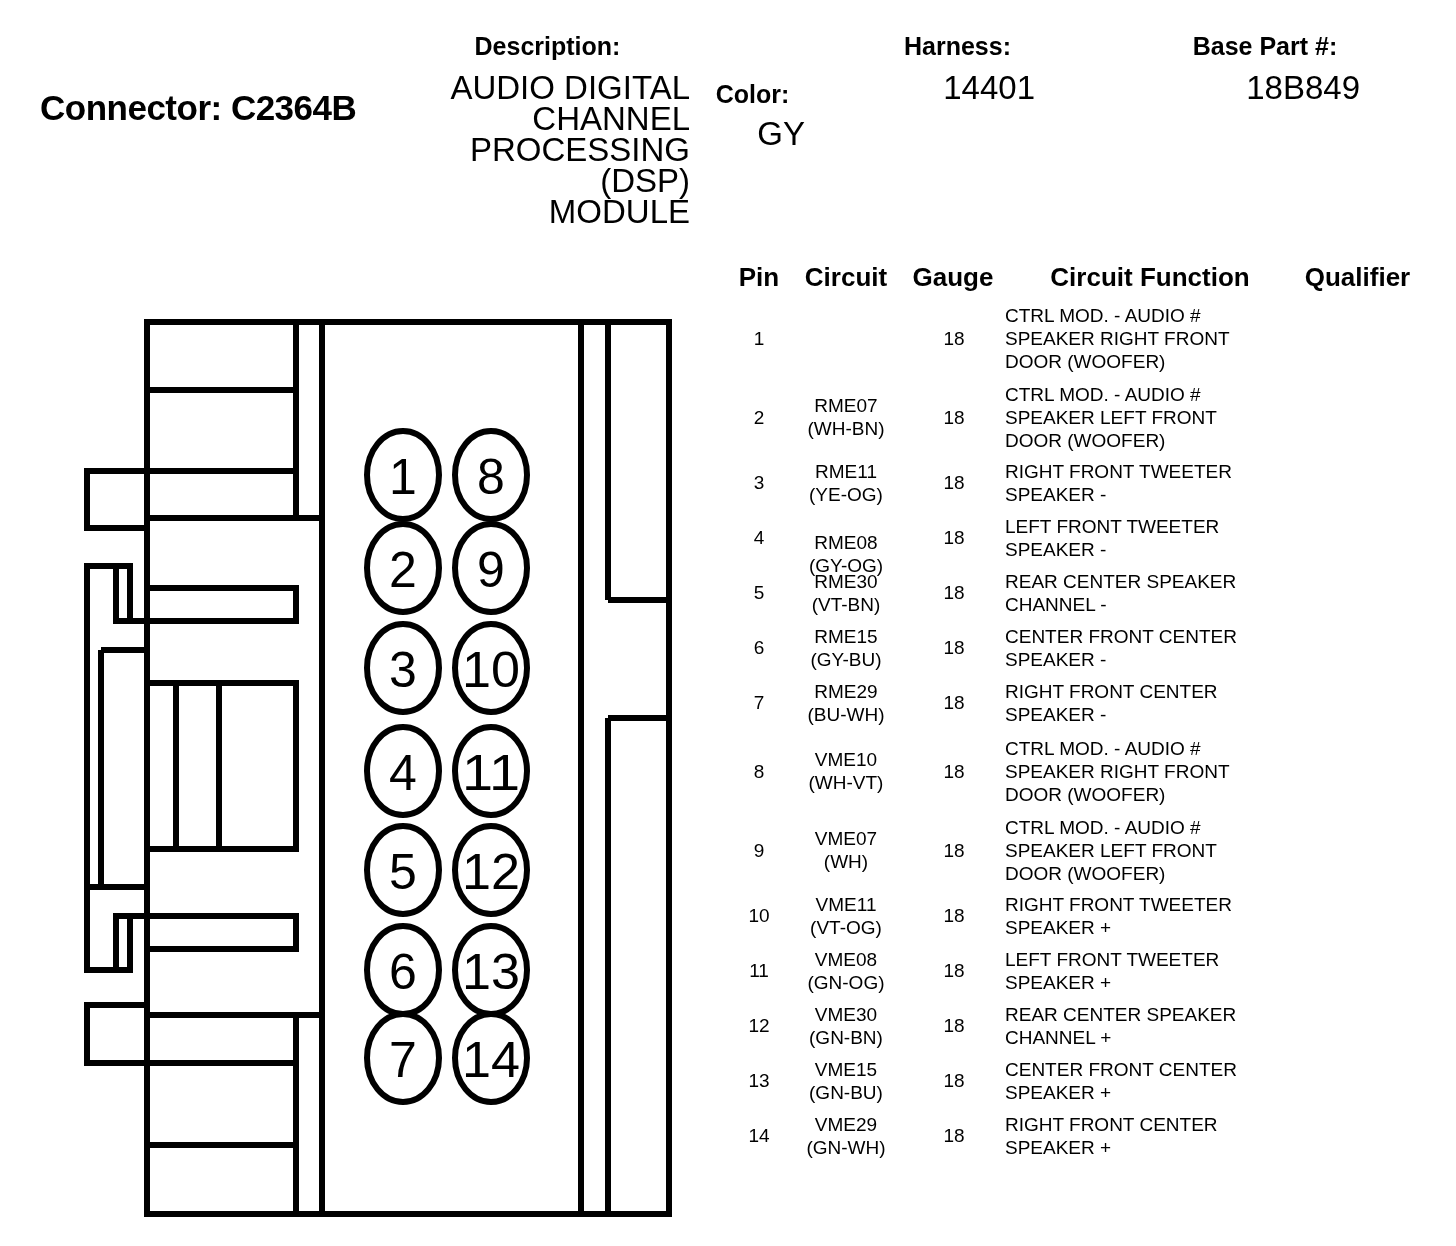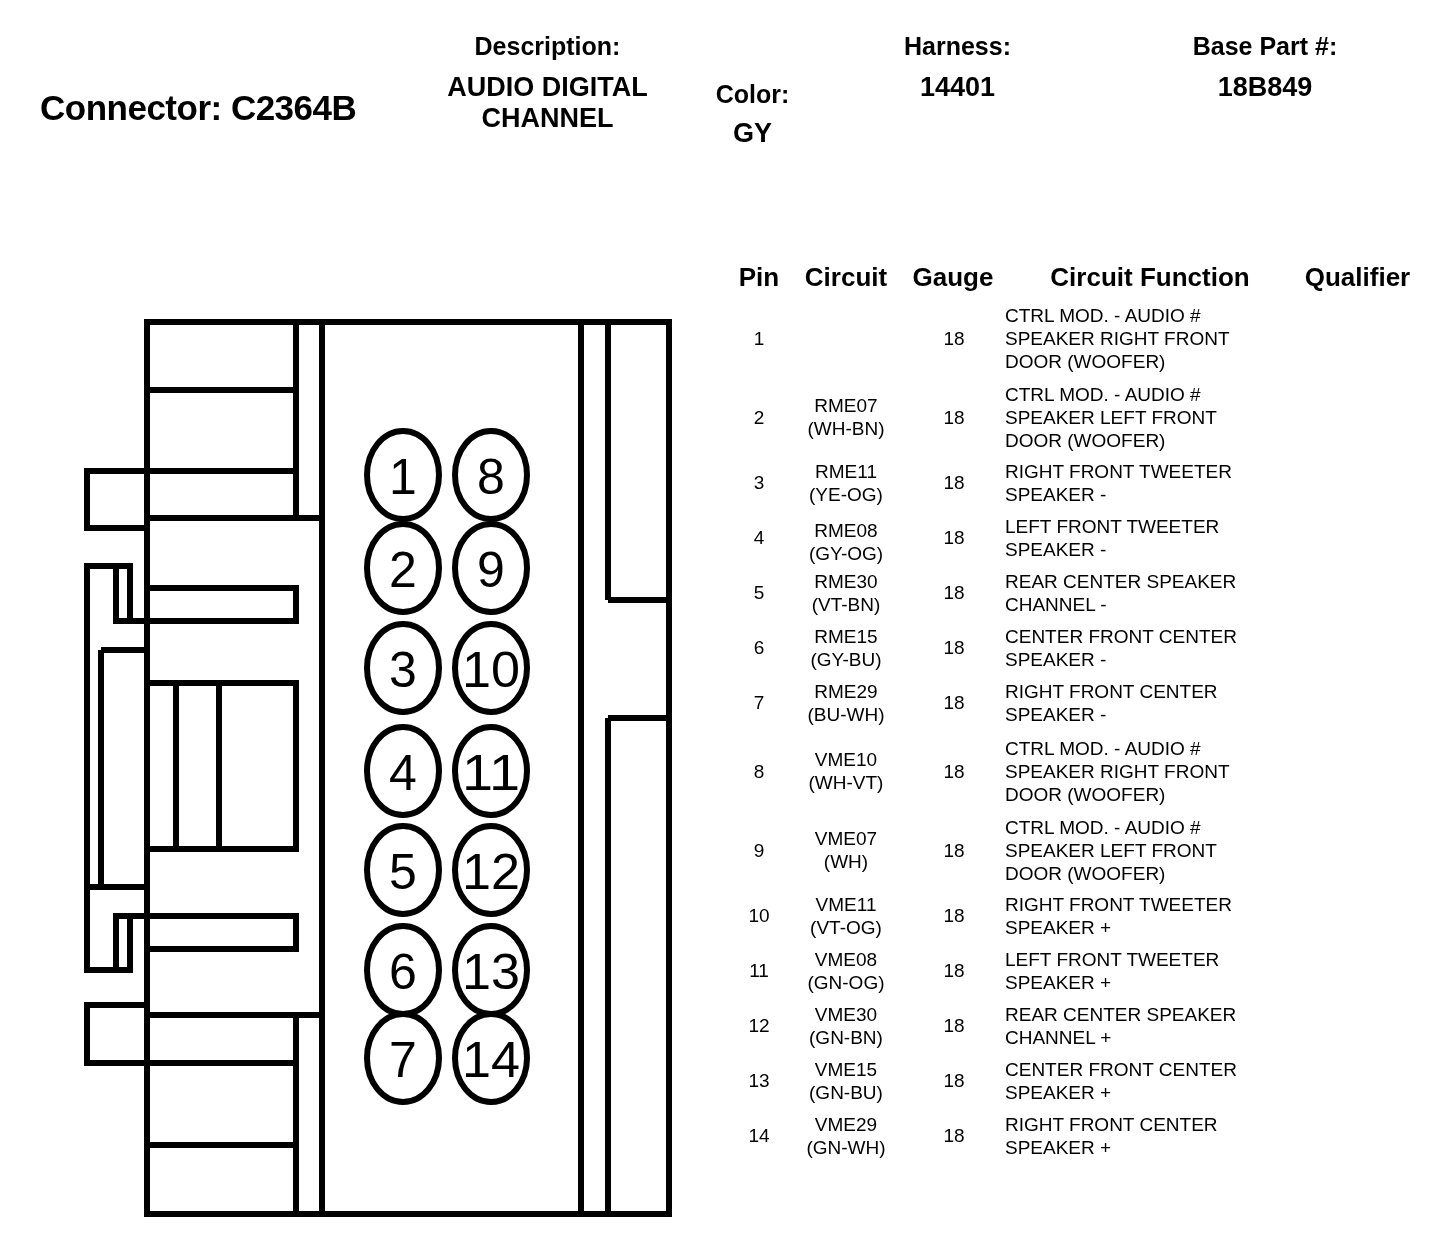--- a/index.html
+++ b/index.html
@@ -1,21 +1,21 @@
 <!DOCTYPE html>
 <html><head>
 <meta charset="utf-8">
 <style>
   html, body { margin:0; padding:0; background:#ffffff; }
   body { width:1456px; height:1246px; position:relative; overflow:hidden;
          font-family:"Liberation Sans", sans-serif; color:#000000; }
   .abs { position:absolute; }
   .hdr-title { left:40px; top:88px; font-size:35px; font-weight:bold; letter-spacing:-0.5px; }
   .lbl { font-size:25px; font-weight:bold; text-align:center; }
-  .val { font-size:27px; text-align:center; line-height:31px;font-weight:bold; }
+  .val { font-size:33px; text-align:right; line-height:31px; }
   #desc-label { left:405px; top:32px; width:285px; }
   #desc-value { left:405px; top:72px; width:285px; }
   #color-label { left:700px; top:80px; width:105px; }
   #color-value { left:700px; top:118px; width:105px; }
   #harness-label { left:880px; top:32px; width:155px; }
   #harness-value { left:880px; top:72px; width:155px; }
   #base-label { left:1170px; top:32px; width:190px; }
   #base-value { left:1170px; top:72px; width:190px; }
 
   .col-h { position:absolute; top:262px; font-size:26px; font-weight:bold; text-align:center; }
@@ -33,20 +33,22 @@
 </style>
 </head>
 <body>
 
 <div class="abs hdr-title">Connector: C2364B</div>
 
 <div class="abs lbl" id="desc-label">Description:</div>
 <div class="abs val" id="desc-value">
   <div>AUDIO DIGITAL</div>
   <div>CHANNEL</div>
+  <div>PROCESSING (DSP)</div>
+  <div>MODULE</div>
 </div>
 
 <div class="abs lbl" id="color-label">Color:</div>
 <div class="abs val" id="color-value">GY</div>
 
 <div class="abs lbl" id="harness-label">Harness:</div>
 <div class="abs val" id="harness-value">14401</div>
 
 <div class="abs lbl" id="base-label">Base Part #:</div>
 <div class="abs val" id="base-value">18B849</div>
@@ -185,21 +187,21 @@
       </div>
       <div class="cell c-gauge" style="top: 0px; height: 47px;">18</div>
       <div class="cell c-func" style="top: 0px; height: 47px;">
         <span class="func-text">RIGHT FRONT TWEETER
 SPEAKER -</span>
       </div>
       <div class="cell c-qual" style="top: 0px; height: 47px;"></div>
     </div>
     <div class="row" style="top: 514px; height: 47px;">
       <div class="cell c-pin" style="top: 0px; height: 47px;">4</div>
-      <div class="cell c-circ" style="top: 4px; height: 47px;">
+      <div class="cell c-circ" style="top: 16px; height: 47px;">
         <div>RME08</div>
         <div>(GY-OG)</div>
       </div>
       <div class="cell c-gauge" style="top: 0px; height: 47px;">18</div>
       <div class="cell c-func" style="top: 0px; height: 47px;">
         <span class="func-text">LEFT FRONT TWEETER
 SPEAKER -</span>
       </div>
       <div class="cell c-qual" style="top: 0px; height: 47px;"></div>
     </div>

